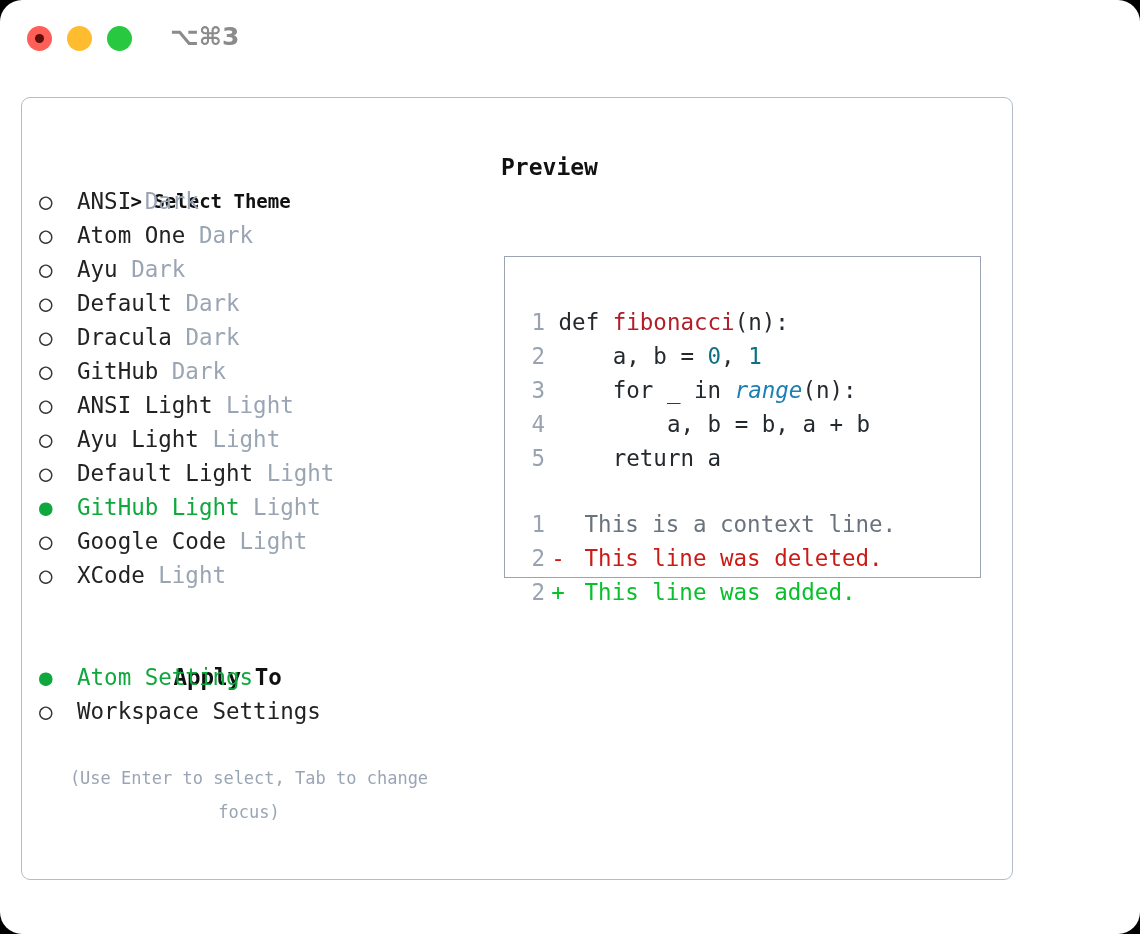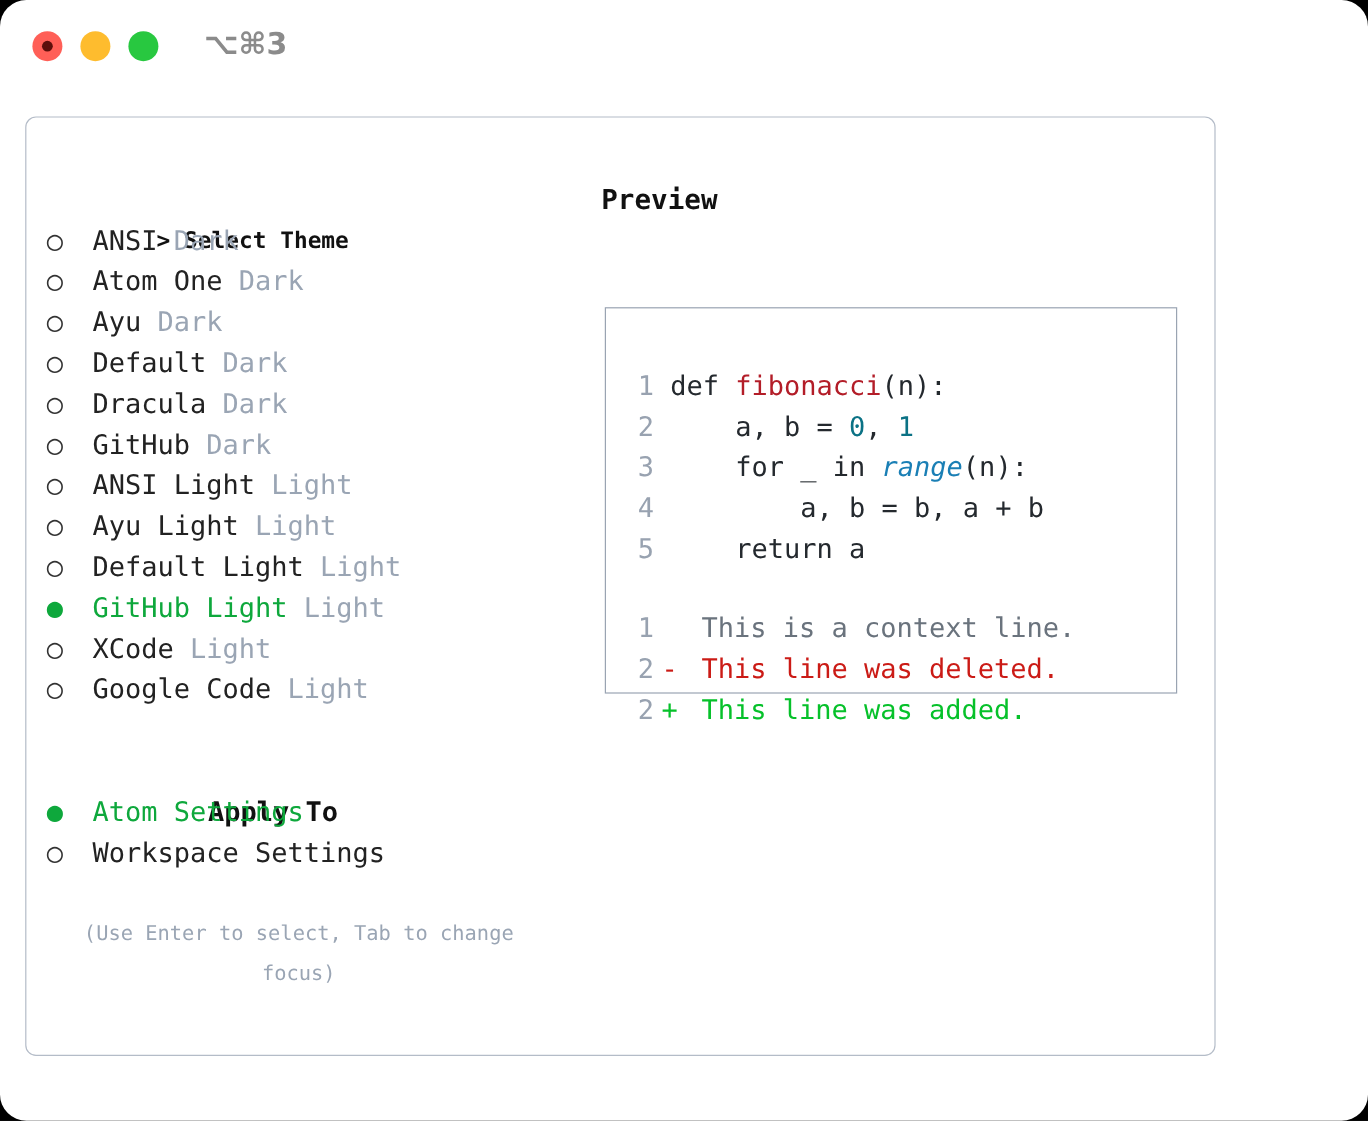--- a/index.html
+++ b/index.html
@@ -211,22 +211,22 @@
           <div class="row"><span class="marker marker-empty">○</span><span class="theme-name">ANSI</span><span> </span><span class="theme-tag">Dark</span></div>
           <div class="row"><span class="marker marker-empty">○</span><span class="theme-name">Atom One</span><span> </span><span class="theme-tag">Dark</span></div>
           <div class="row"><span class="marker marker-empty">○</span><span class="theme-name">Ayu</span><span> </span><span class="theme-tag">Dark</span></div>
           <div class="row"><span class="marker marker-empty">○</span><span class="theme-name">Default</span><span> </span><span class="theme-tag">Dark</span></div>
           <div class="row"><span class="marker marker-empty">○</span><span class="theme-name">Dracula</span><span> </span><span class="theme-tag">Dark</span></div>
           <div class="row"><span class="marker marker-empty">○</span><span class="theme-name">GitHub</span><span> </span><span class="theme-tag">Dark</span></div>
           <div class="row"><span class="marker marker-empty">○</span><span class="theme-name">ANSI Light</span><span> </span><span class="theme-tag">Light</span></div>
           <div class="row"><span class="marker marker-empty">○</span><span class="theme-name">Ayu Light</span><span> </span><span class="theme-tag">Light</span></div>
           <div class="row"><span class="marker marker-empty">○</span><span class="theme-name">Default Light</span><span> </span><span class="theme-tag">Light</span></div>
           <div class="row"><span class="marker marker-dot">●</span><span class="theme-name selected">GitHub Light</span><span> </span><span class="theme-tag">Light</span></div>
+          <div class="row"><span class="marker marker-empty">○</span><span class="theme-name">Google Code</span><span> </span><span class="theme-tag">Light</span></div>
           <div class="row"><span class="marker marker-empty">○</span><span class="theme-name">XCode</span><span> </span><span class="theme-tag">Light</span></div>
-          <div class="row"><span class="marker marker-empty">○</span><span class="theme-name">Google Code</span><span> </span><span class="theme-tag">Light</span></div>
         </div>
 
       <div class="row">&nbsp;</div>
       <div class="row">
         <span class="marker"> </span><span class="section-title">Apply To</span>
       </div>
       <div id="apply-options">
           <div class="row"><span class="marker marker-dot">●</span><span class="theme-name selected">Atom Settings</span></div>
           <div class="row"><span class="marker marker-empty">○</span><span class="theme-name">Workspace Settings</span></div>
         </div>

